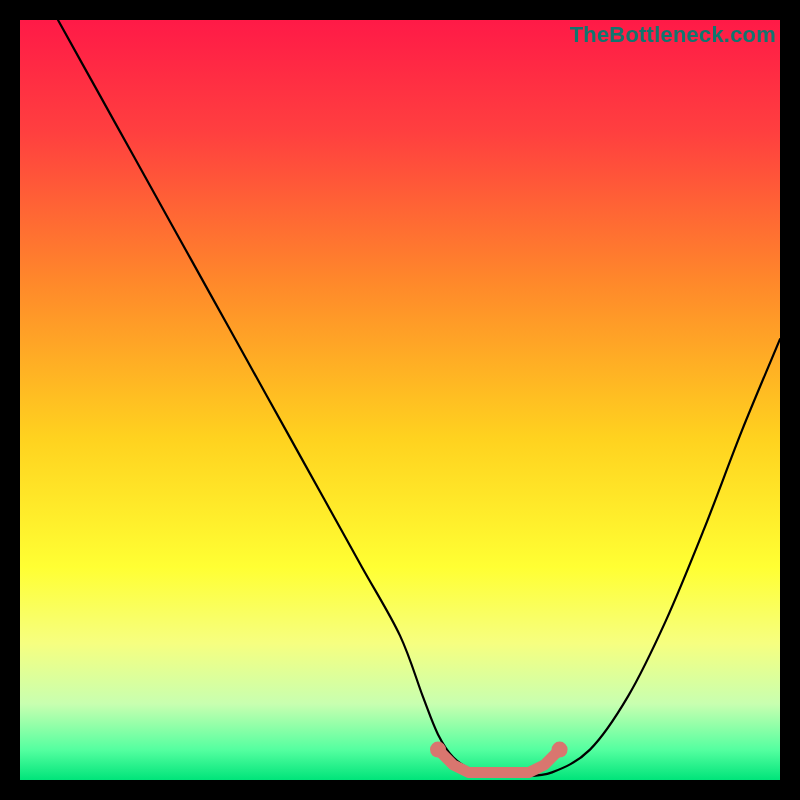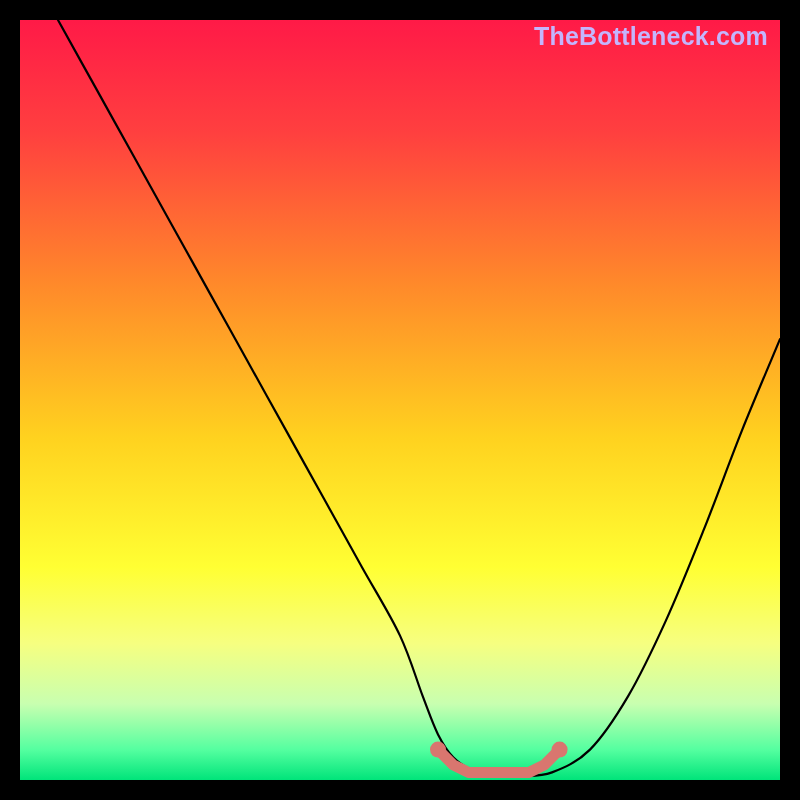--- a/index.html
+++ b/index.html
@@ -22,23 +22,23 @@
   .plot-bg {
     position: absolute;
     left: 0;
     top: 0;
     width: 760px;
     height: 760px;
   }
   .watermark {
     position: absolute;
     top: 2px;
-    right: 12px;
-    color: #c4b5fd;
-    font-size: 25px;
+    right: 4px;
+    color: #0f766e;
+    font-size: 22px;
     font-weight: 600;
     letter-spacing: 0.2px;
     user-select: none;
   }
   svg.curve {
     position: absolute;
     left: 0;
     top: 0;
     width: 760px;
     height: 760px;

